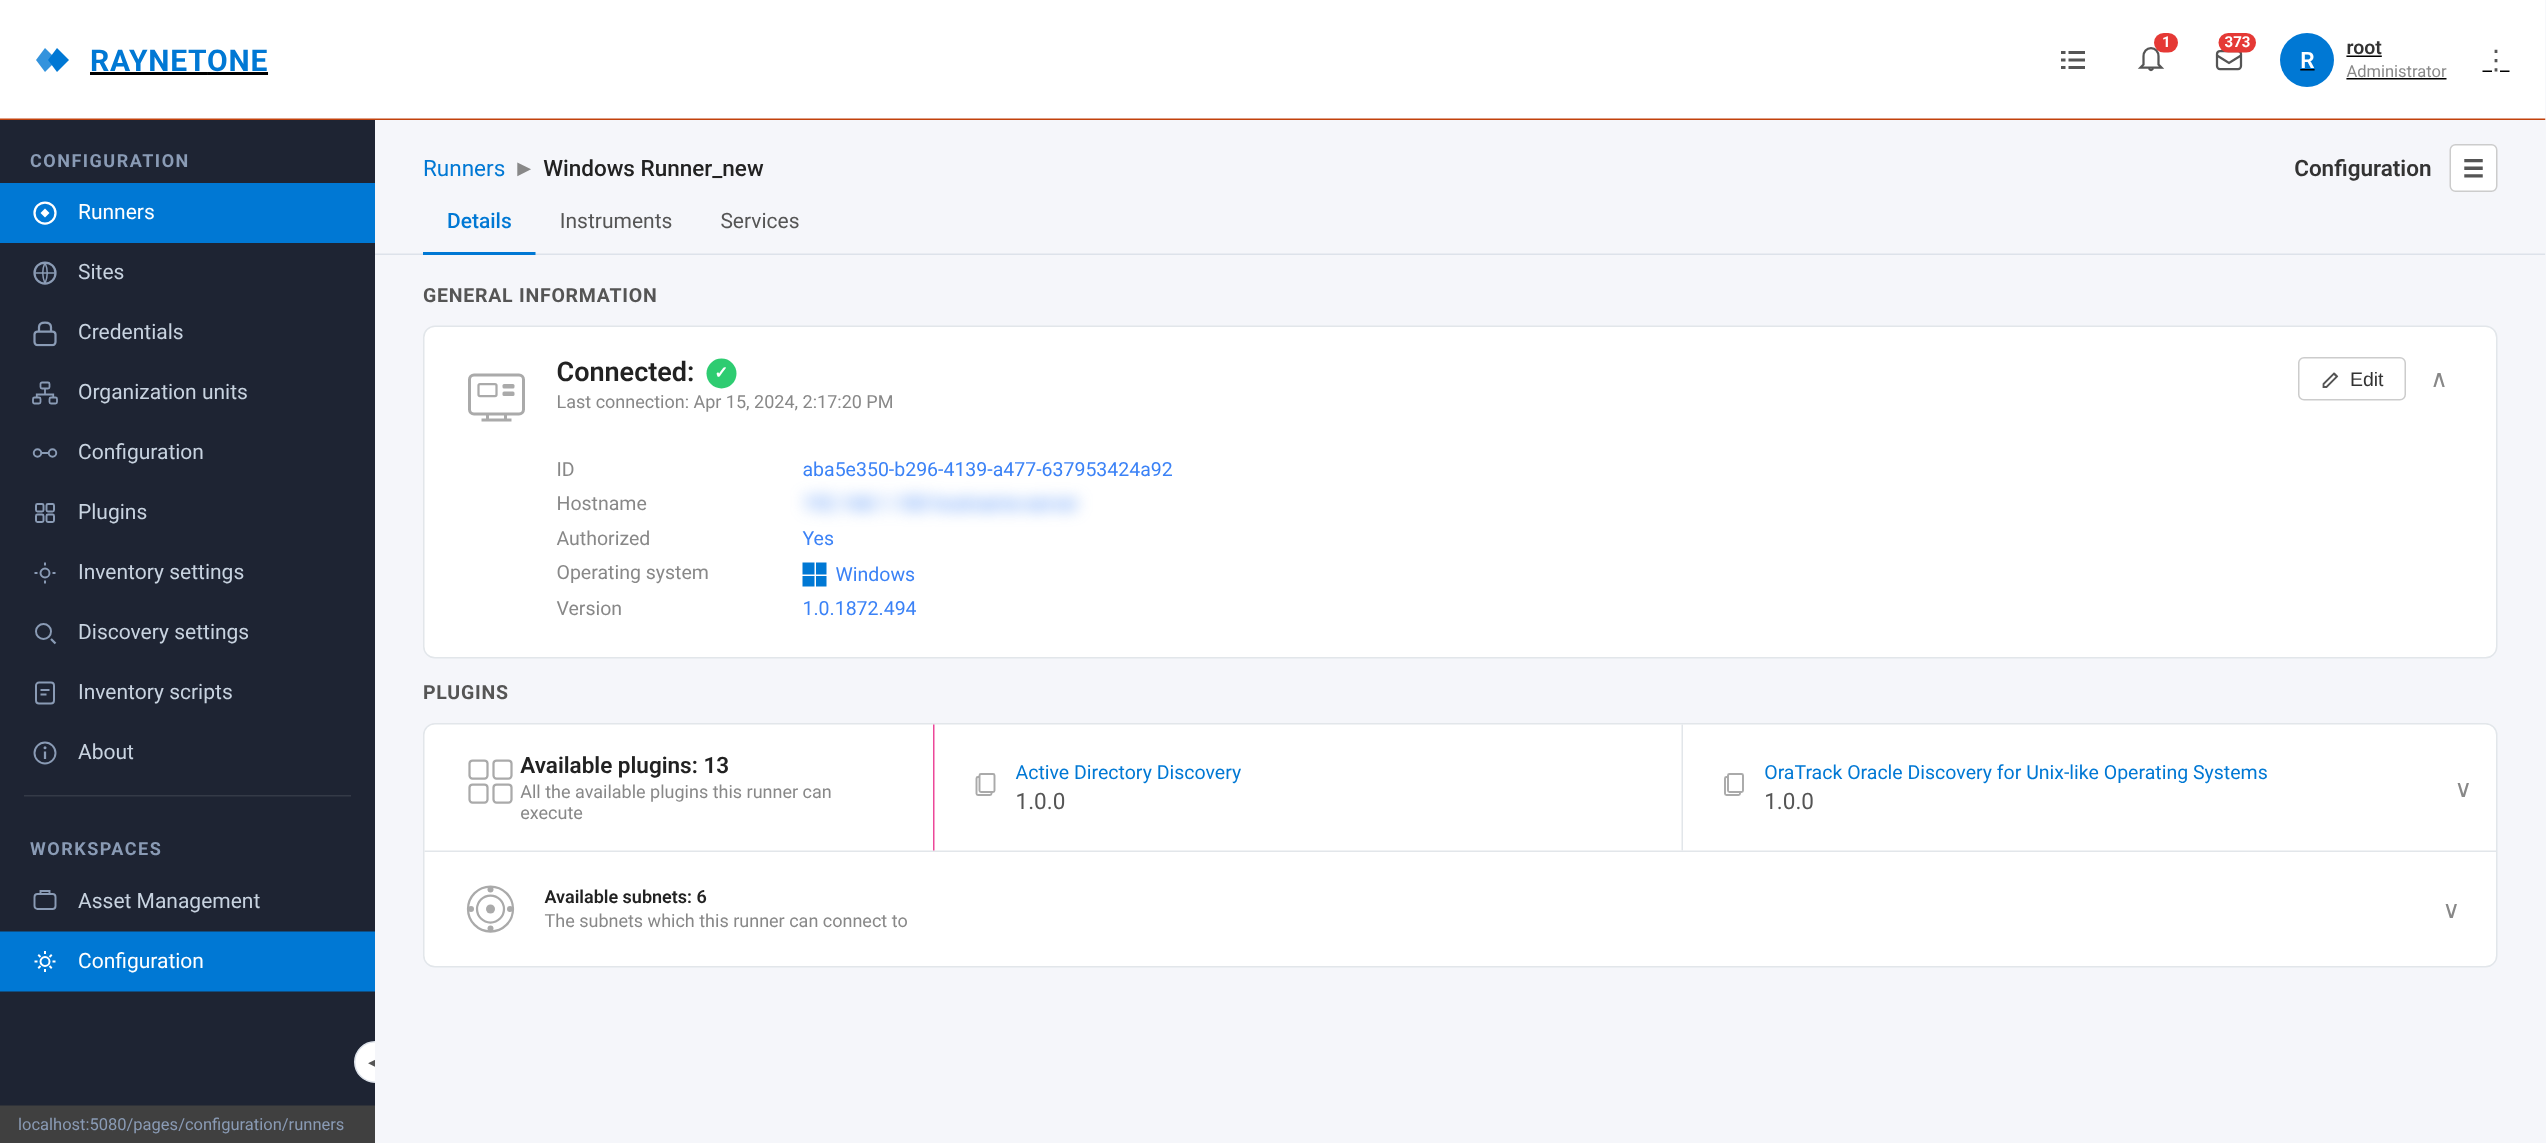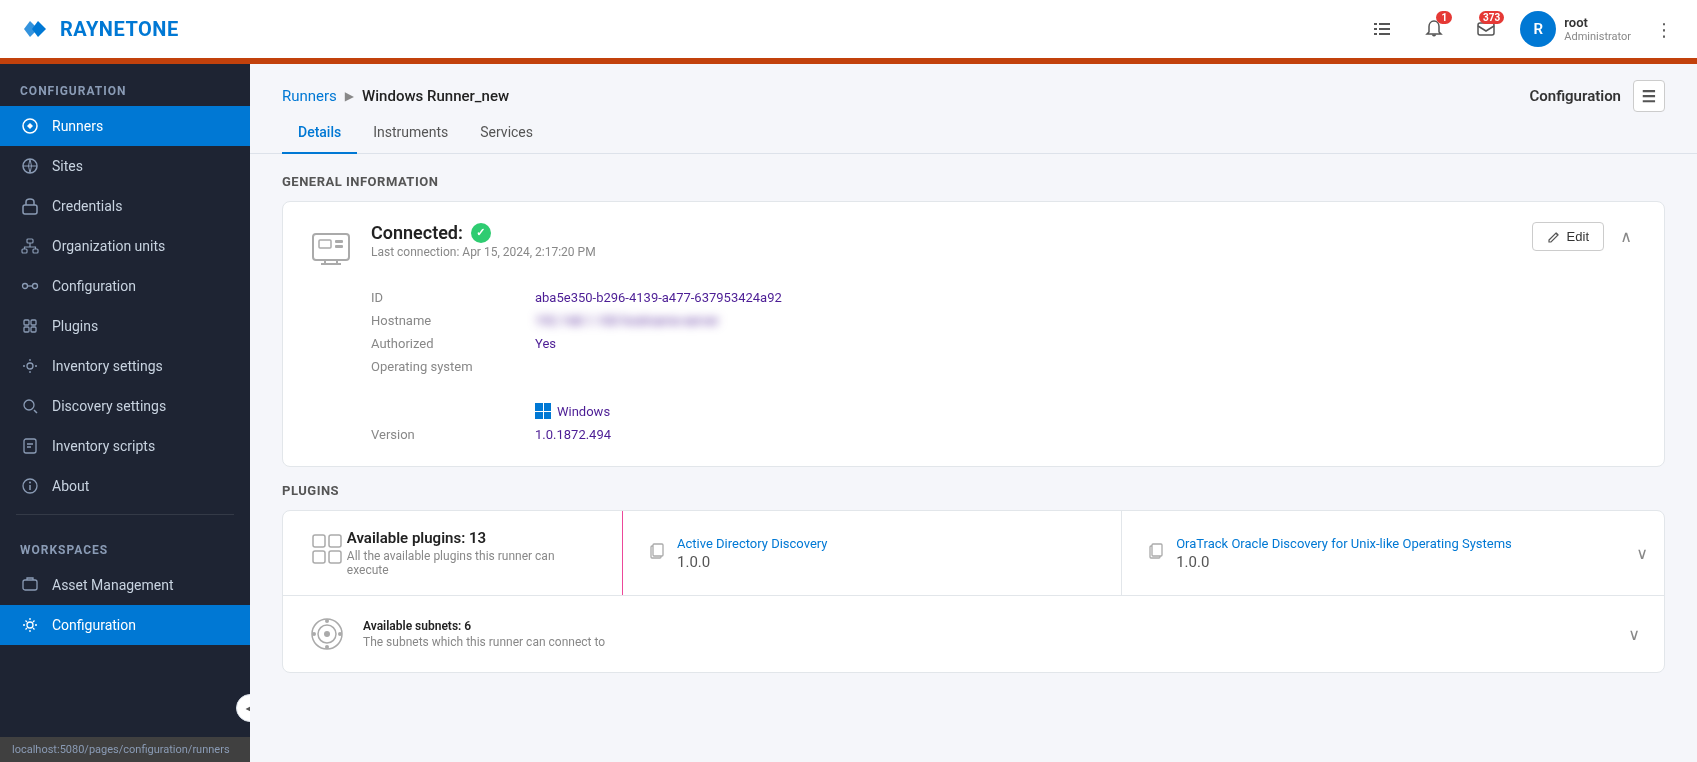--- a/index.html
+++ b/index.html
@@ -1,27 +1,28 @@
 <!DOCTYPE html>
 <html><head>
   <meta charset="utf-8">
   <style>
     * { box-sizing: border-box; margin: 0; padding: 0; }
     body { font-family: -apple-system, BlinkMacSystemFont, 'Segoe UI', Roboto, sans-serif; background: #f5f6fa; display: flex; flex-direction: column; height: 762px; overflow: hidden; }
 
     
     .topbar {
-      height: 64px;
+      height: 80px;
       background: #fff;
-      border-bottom: 6px solid #c2410c;
+      border-bottom: 1px solid #c2410c;
       display: flex;
       align-items: center;
       padding: 0 16px;
       z-index: 100;
       flex-shrink: 0;
+      text-decoration: underline;
     }
     .topbar-logo {
       display: flex;
       align-items: center;
       gap: 8px;
     }
     .topbar-logo-icon {
       width: 36px;
       height: 36px;
     }
@@ -348,31 +349,30 @@
       gap: 24px;
       padding: 4px 0;
       font-size: 13px;
     }
     .details-label {
       width: 140px;
       color: #888;
       flex-shrink: 0;
     }
     .details-value {
-      color: #4c1d95;
+      color: #3b82f6;
     }
     .details-value.blurred {
       filter: blur(5px);
       user-select: none;
     }
     .windows-icon {
       display: inline-flex;
       align-items: center;
       gap: 6px;
-      margin-top: 44px;
     }
     .win-icon {
       width: 16px;
       height: 16px;
       display: inline-grid;
       grid-template-columns: 1fr 1fr;
       gap: 1px;
     }
     .win-icon span {
       background: #0078d4;

